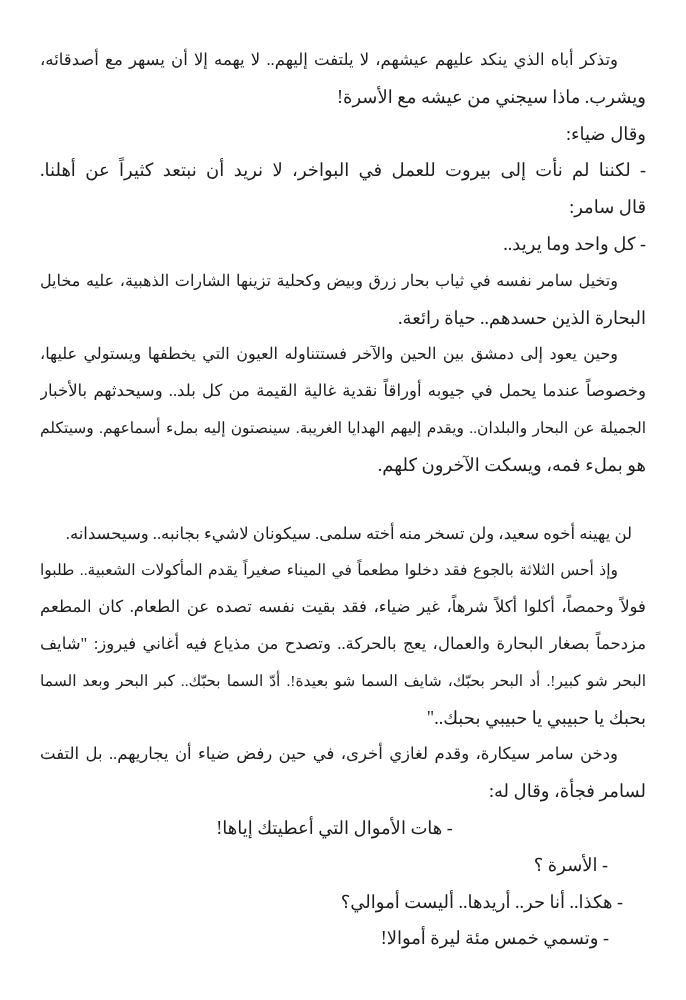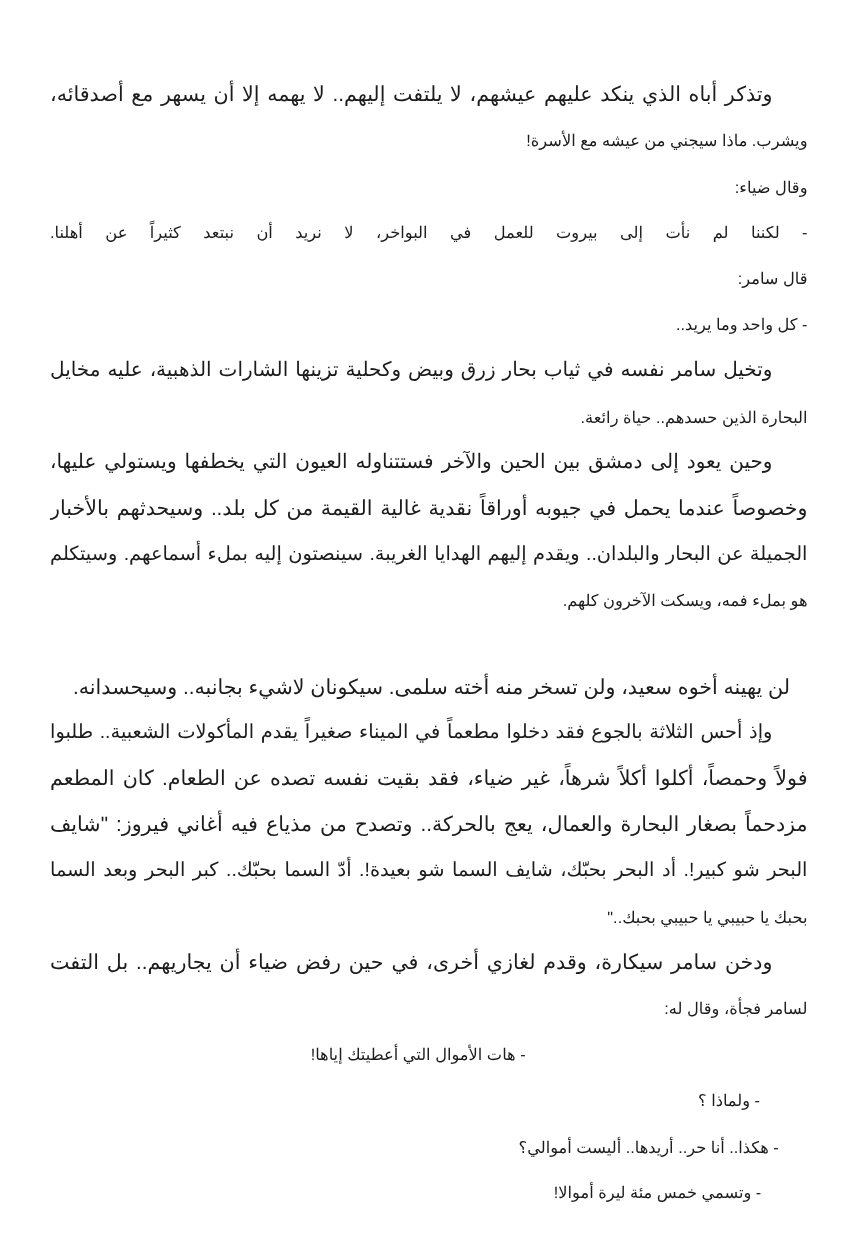--- a/index.html
+++ b/index.html
@@ -9,30 +9,30 @@
   }
   body {
     width: 686px;
     height: 1000px;
     overflow: hidden;
   }
   .page {
     box-sizing: border-box;
     width: 686px;
     height: 1000px;
-    padding: 58px 40px 0 40px;
+    padding: 42px 40px 0 40px;
     direction: rtl;
-    font-family: Liberation Sans, sans-serif;
+    font-family: Liberation Serif, serif;
     color: #1c1c1c;
     background: #ffffff;
   }
   .line {
     height: 36.8px;
     line-height: 36.8px;
-    font-size: 13px;
+    font-size: 18px;
     text-align: right;
     white-space: normal;
     overflow: hidden;
   }
   
   .line.first {
     text-align: justify;
     text-align-last: justify;
     text-indent: 28px;
   }
@@ -70,17 +70,17 @@
       <div class="line last" style="">هو بملء فمه، ويسكت الآخرون كلهم.</div>
       <div class="line single" style="font-size: 16.5px; margin-top: 32px;">لن يهينه أخوه سعيد، ولن تسخر منه أخته سلمى. سيكونان لاشيء بجانبه.. وسيحسدانه.</div>
       <div class="line first" style="font-size: 15.5px;">وإذ أحس الثلاثة بالجوع فقد دخلوا مطعماً في الميناء صغيراً يقدم المأكولات الشعبية.. طلبوا</div>
       <div class="line body" style="font-size: 16.5px;">فولاً وحمصاً، أكلوا أكلاً شرهاً، غير ضياء، فقد بقيت نفسه تصده عن الطعام. كان المطعم</div>
       <div class="line body" style="font-size: 16.5px;">مزدحماً بصغار البحارة والعمال، يعج بالحركة.. وتصدح من مذياع فيه أغاني فيروز: "شايف</div>
       <div class="line body" style="font-size: 15.5px;">البحر شو كبير!. أد البحر بحبّك، شايف السما شو بعيدة!. أدّ السما بحبّك.. كبر البحر وبعد السما</div>
       <div class="line last" style="">بحبك يا حبيبي يا حبيبي بحبك.."</div>
       <div class="line first" style="font-size: 16.5px;">ودخن سامر سيكارة، وقدم لغازي أخرى، في حين رفض ضياء أن يجاريهم.. بل التفت</div>
       <div class="line last" style="">لسامر فجأة، وقال له:</div>
       <div class="line dlg1" style="">- هات الأموال التي أعطيتك إياها!</div>
-      <div class="line dlg2" style="">- ولماذا ؟</div>
+      <div class="line dlg2" style="">- الأسرة ؟</div>
       <div class="line dlg3" style="">- هكذا.. أنا حر.. أريدها.. أليست أموالي؟</div>
       <div class="line dlg4" style="">- وتسمي خمس مئة ليرة أموالا!</div>
     </div>
 </div>
 
 </body></html>

